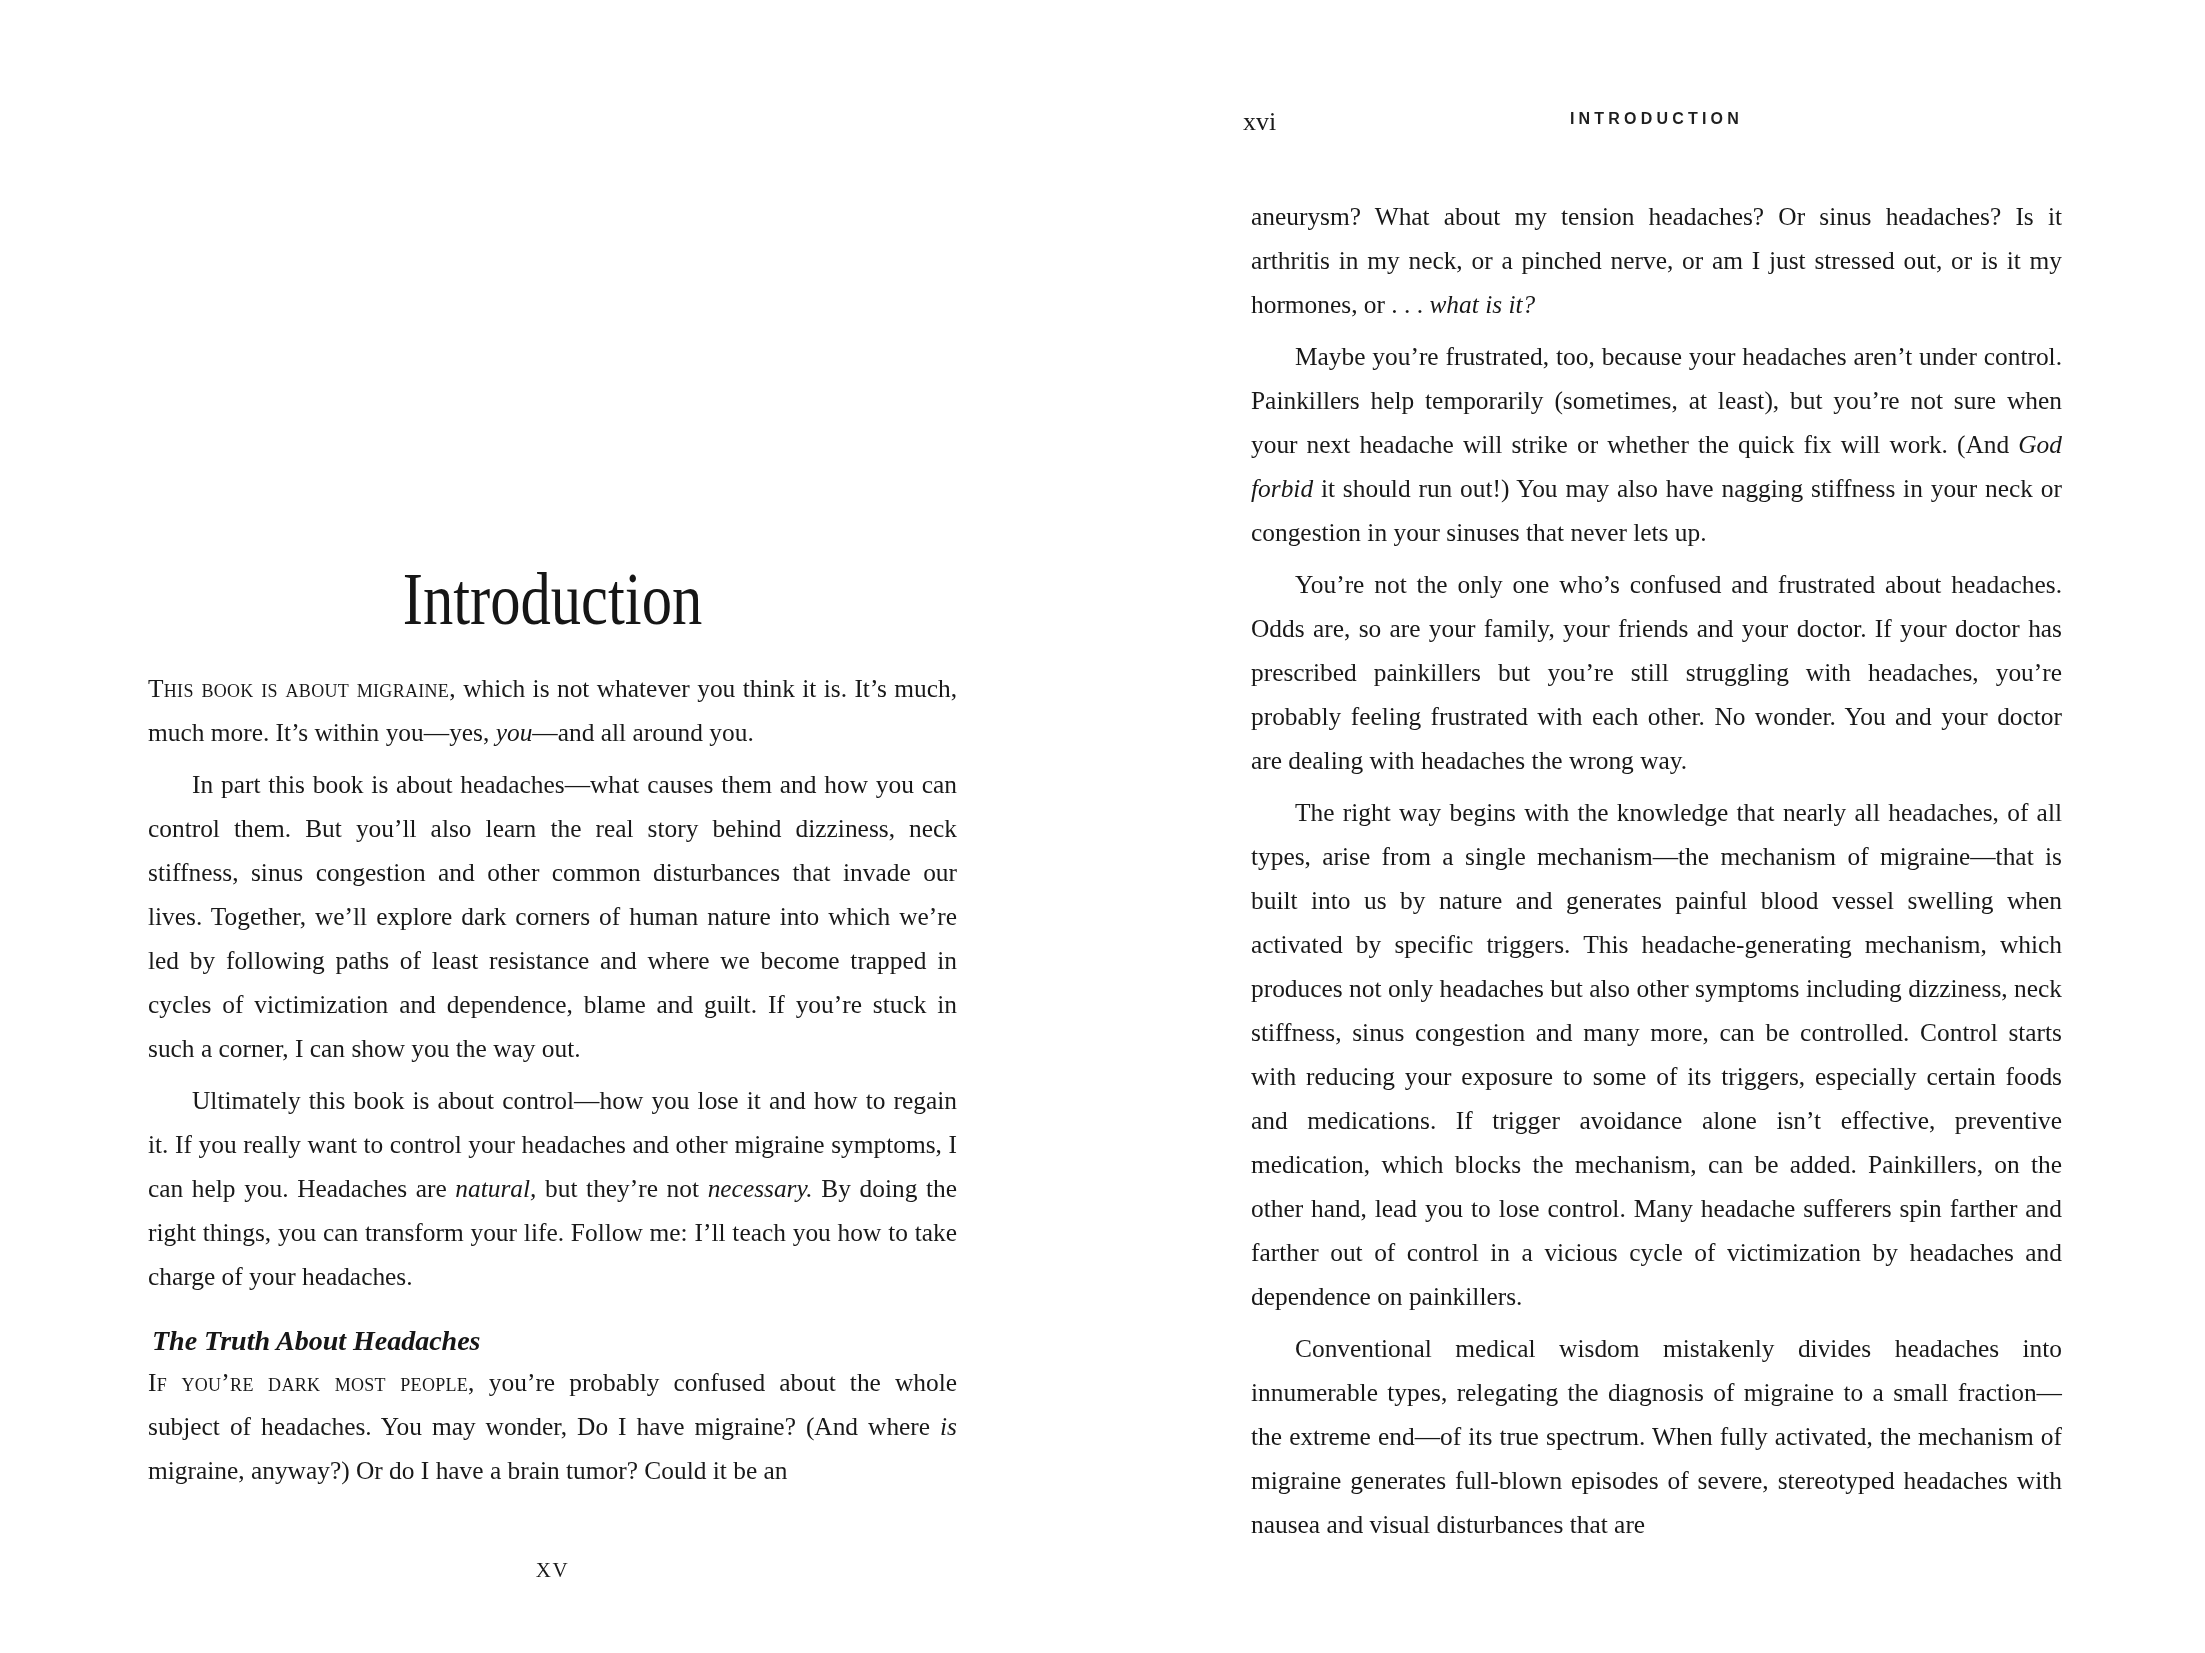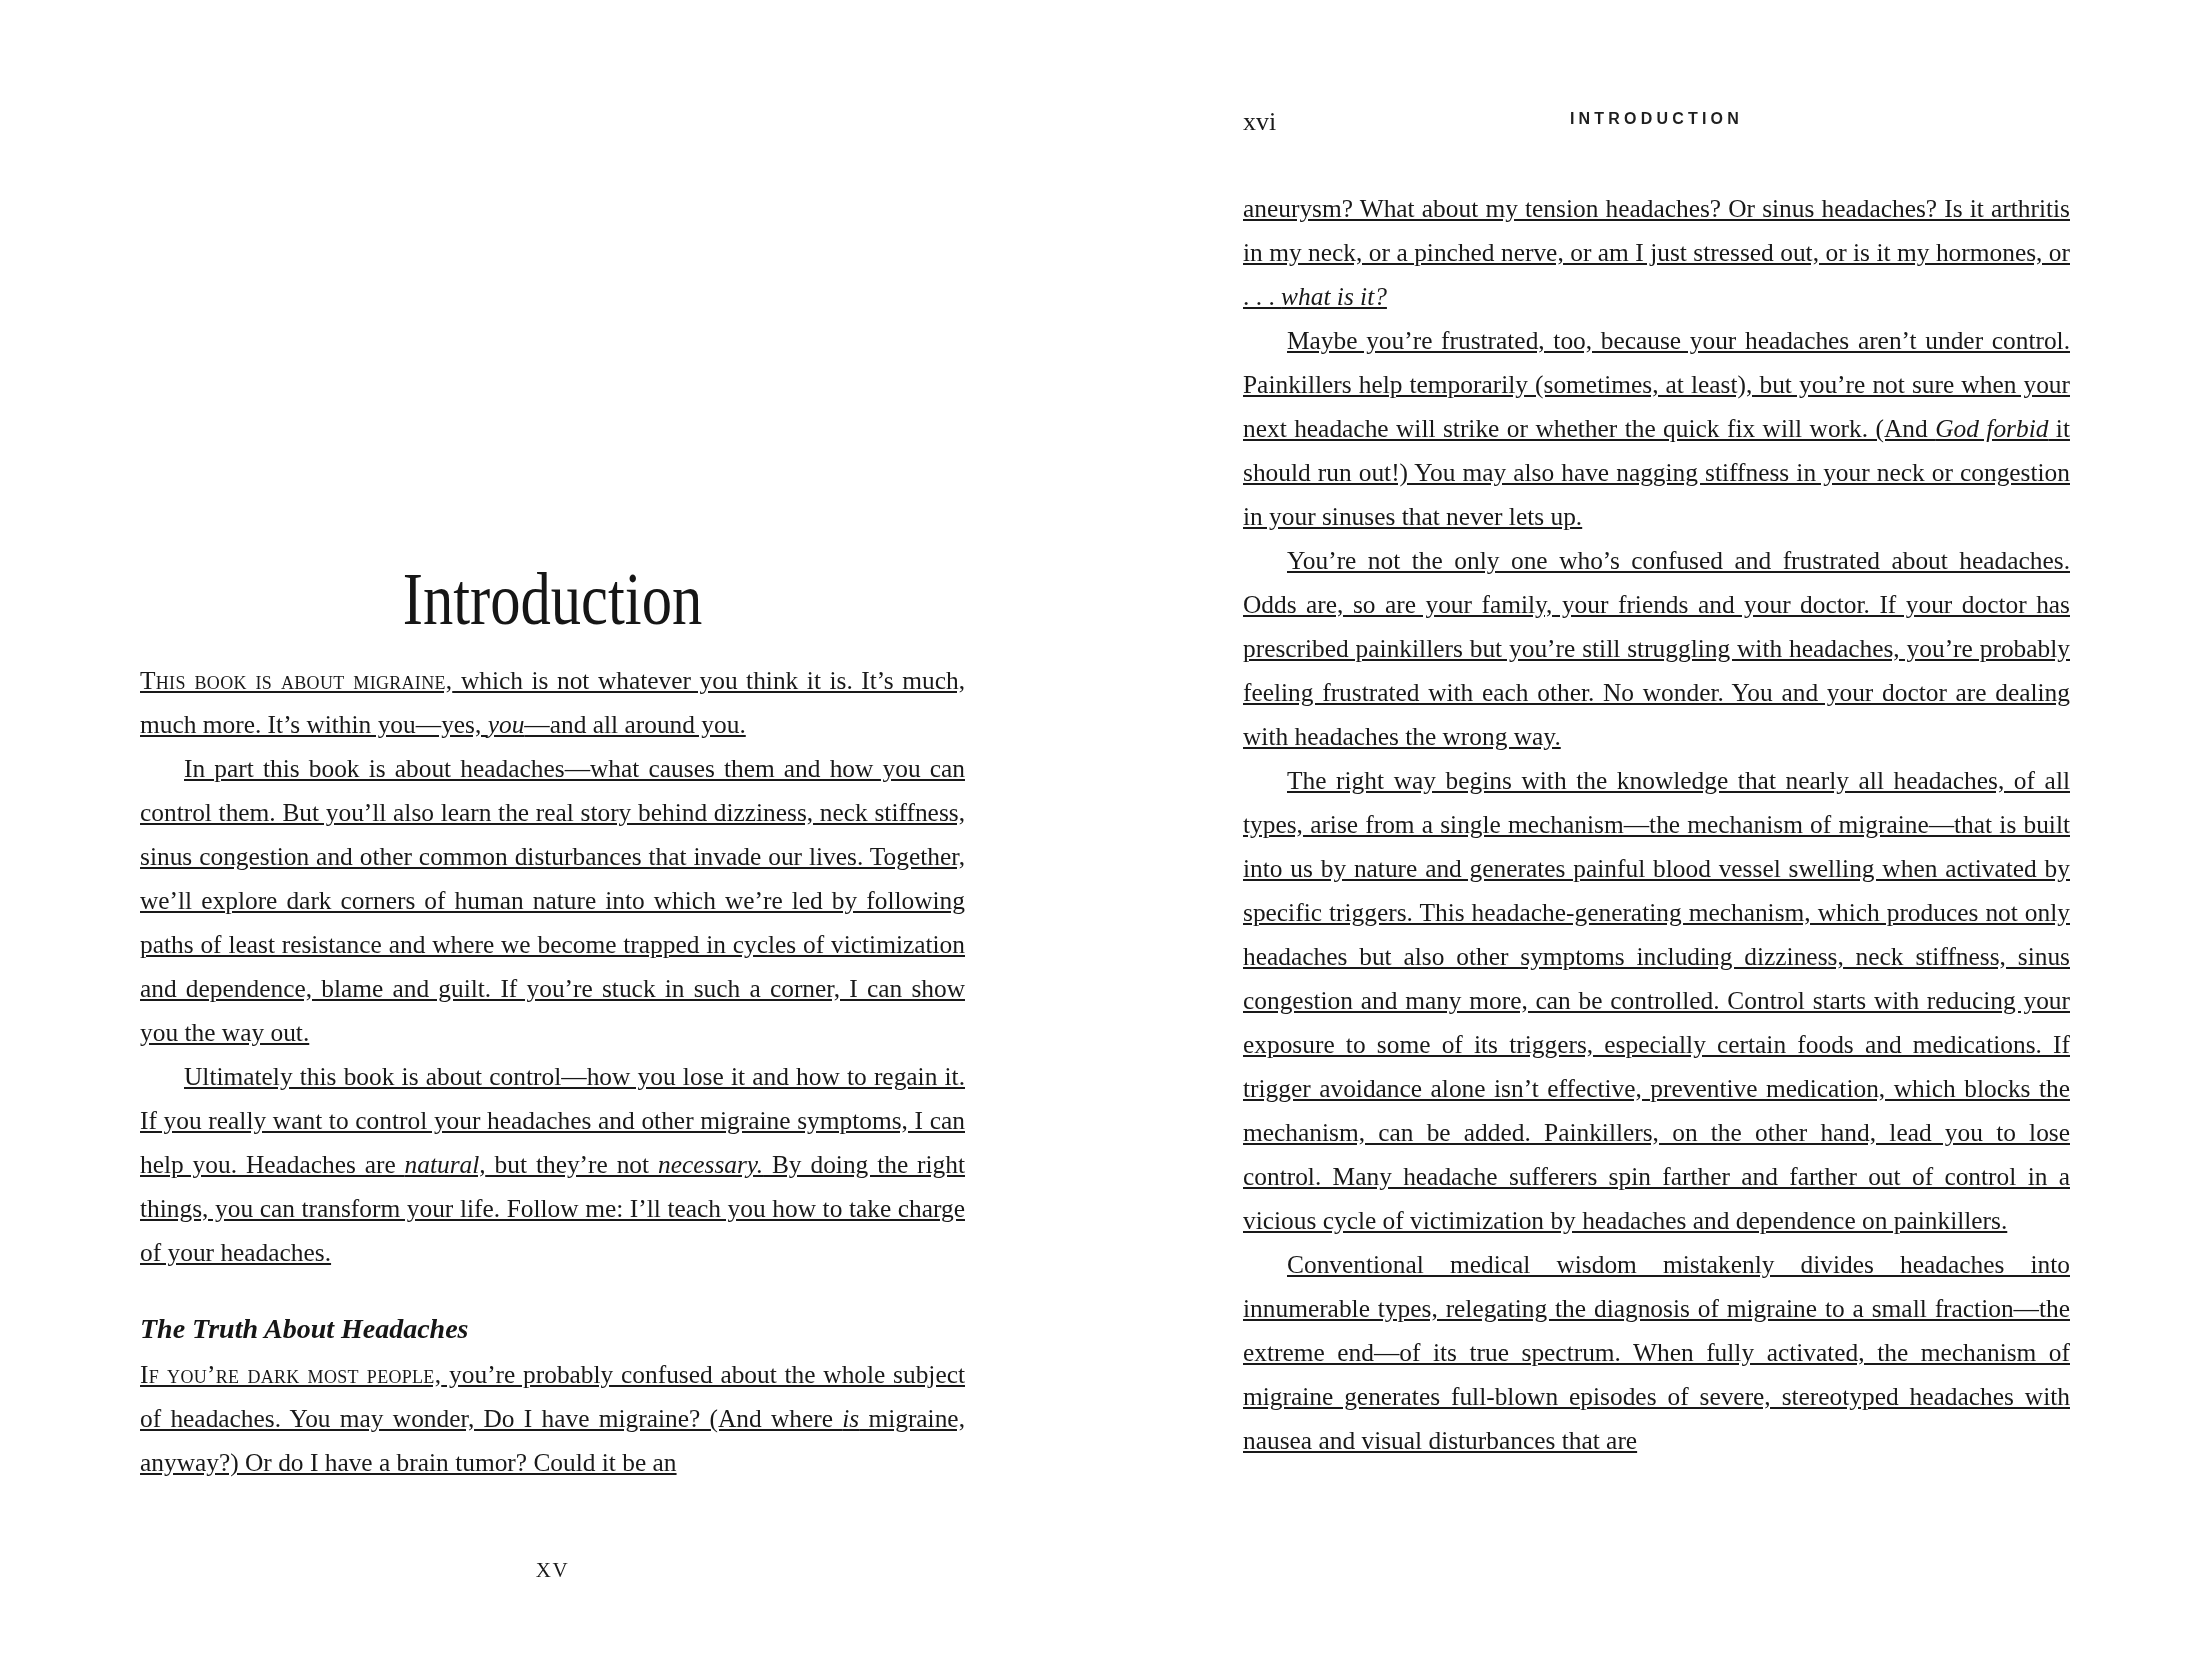--- a/index.html
+++ b/index.html
@@ -44,37 +44,36 @@
     color: #161616;
     white-space: nowrap;
   }
 
   .body-text {
     position: absolute;
     left: 0;
     width: 100%;
   }
   .body-text p {
-    margin: 0;
+    margin: 8px;
     font-size: 25.4px;
     line-height: 44px;
     text-align: justify;
     color: #191919;
-    text-decoration: underline;
   }
   .body-text p.indent { text-indent: 44px; }
 
   .sc { font-variant: small-caps; letter-spacing: 0.3px; }
   .it { font-style: italic; }
 
   .subheading {
     position: absolute;
     top: 1312px;
     left: 0;
-    margin: 0;
+    margin: 12px;
     font-size: 28px;
     line-height: 34px;
     font-weight: bold;
     font-style: italic;
     color: #161616;
   }
 
   .folio {
     position: absolute;
     font-size: 30px;

